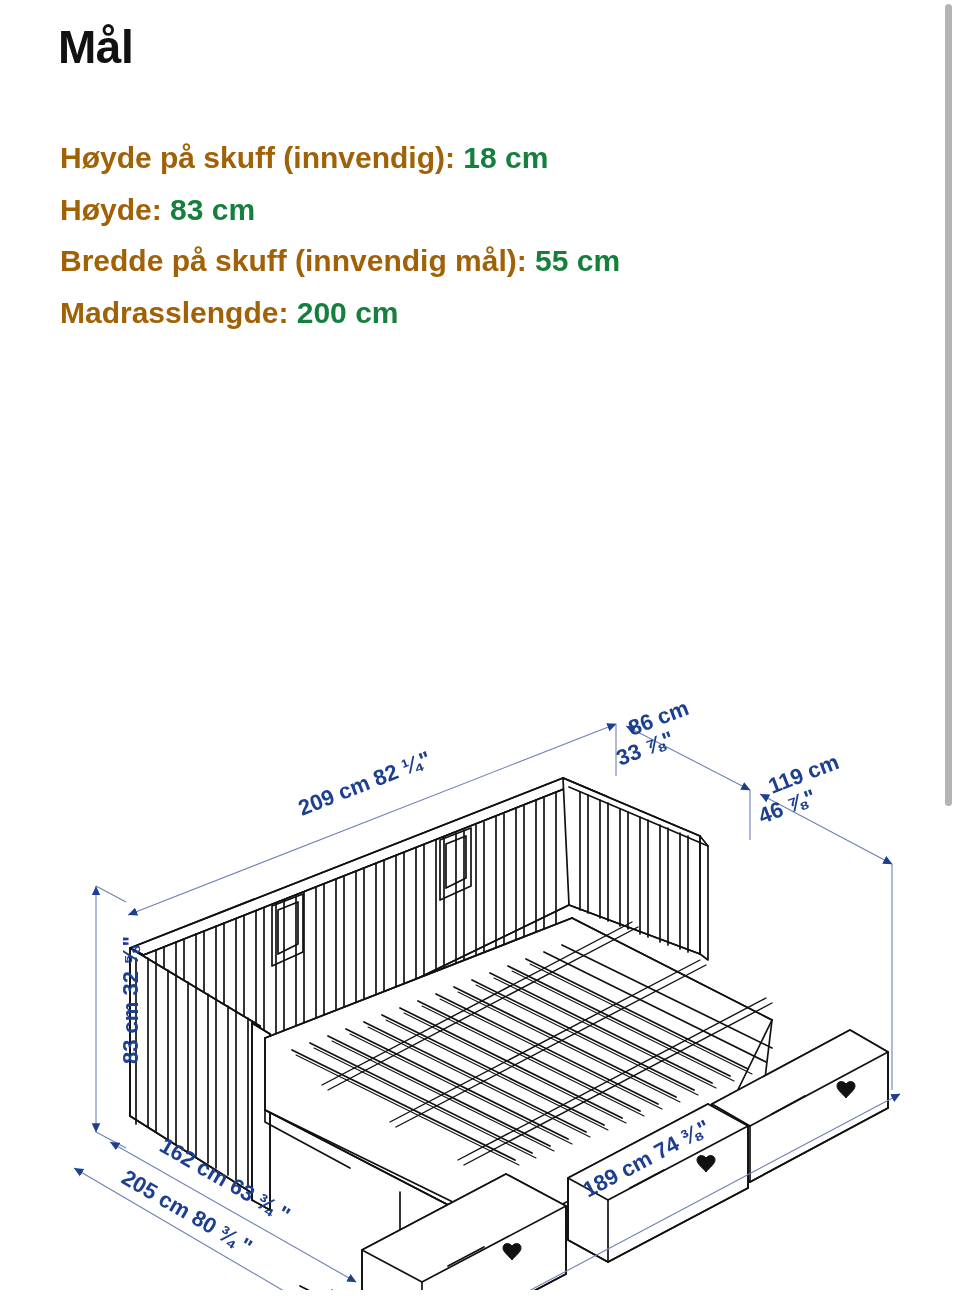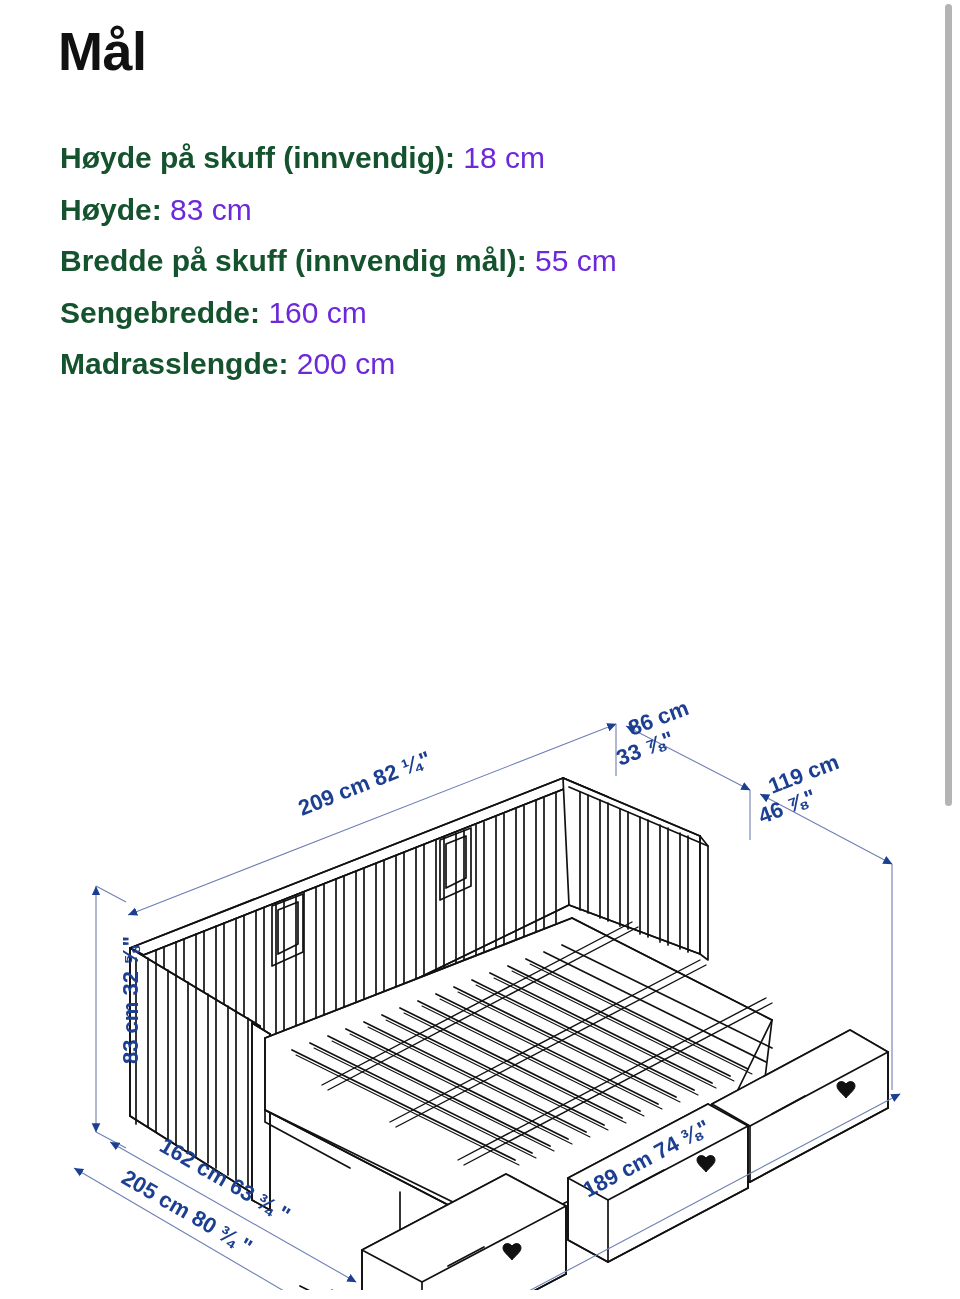--- a/index.html
+++ b/index.html
@@ -20,21 +20,21 @@
     position: absolute;
     inset: 0;
     background: #ffffff;
   }
 
   
   #page-title {
     position: absolute;
     left: 58px;
     top: 24px;
-    font-size: 54px;
+    font-size: 46px;
     font-weight: 700;
     color: #111111;
     letter-spacing: -0.5px;
     line-height: 1.0;
   }
 
   
   #spec-list {
     position: absolute;
     left: 60px;
@@ -42,25 +42,25 @@
     width: 820px;
   }
   .spec-row {
     font-size: 30px;
     line-height: 51.5px;
     color: #3f3f3f;
     white-space: nowrap;
   }
   .spec-label {
     font-weight: 700;
-    color: #14532d;
+    color: #a16207;
   }
   .spec-value {
-    font-weight: 400;
-    color: #6d28d9;
+    font-weight: 700;
+    color: #15803d;
   }
 
   
   #drawing-wrap {
     position: absolute;
     left: 60px;
     top: 690px;
     width: 850px;
     height: 600px;
   }
@@ -93,21 +93,20 @@
 <body>
 
 <div id="page">
 
   <div id="page-title">Mål</div>
 
   <div id="spec-list">
       <div class="spec-row"><span class="spec-label">Høyde på skuff (innvendig):</span> <span class="spec-value">18 cm</span></div>
       <div class="spec-row"><span class="spec-label">Høyde:</span> <span class="spec-value">83 cm</span></div>
       <div class="spec-row"><span class="spec-label">Bredde på skuff (innvendig mål):</span> <span class="spec-value">55 cm</span></div>
-      <div class="spec-row"><span class="spec-label">Sengebredde:</span> <span class="spec-value">160 cm</span></div>
       <div class="spec-row"><span class="spec-label">Madrasslengde:</span> <span class="spec-value">200 cm</span></div>
     </div>
 
   <div id="drawing-wrap">
     <svg id="drawing-svg" viewBox="0 0 850 600" xmlns="http://www.w3.org/2000/svg">
       <defs>
         <marker id="arrH" markerWidth="9" markerHeight="9" refX="8" refY="4.5" orient="auto" markerUnits="strokeWidth">
           <path d="M0,0.6 L8.5,4.5 L0,8.4 Z" fill="#1c3f91"></path>
         </marker>
         <marker id="arrT" markerWidth="9" markerHeight="9" refX="0.5" refY="4.5" orient="auto" markerUnits="strokeWidth">

